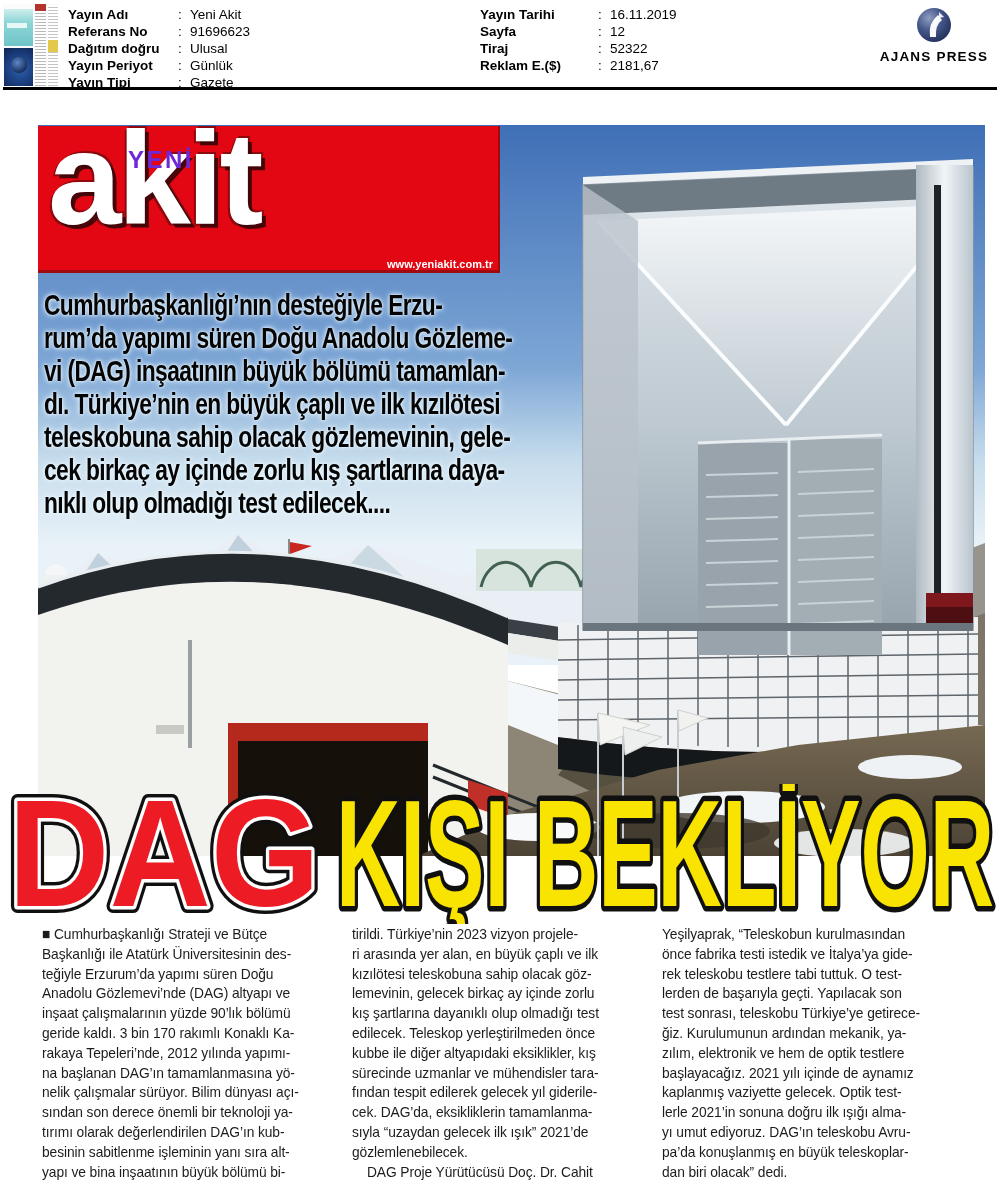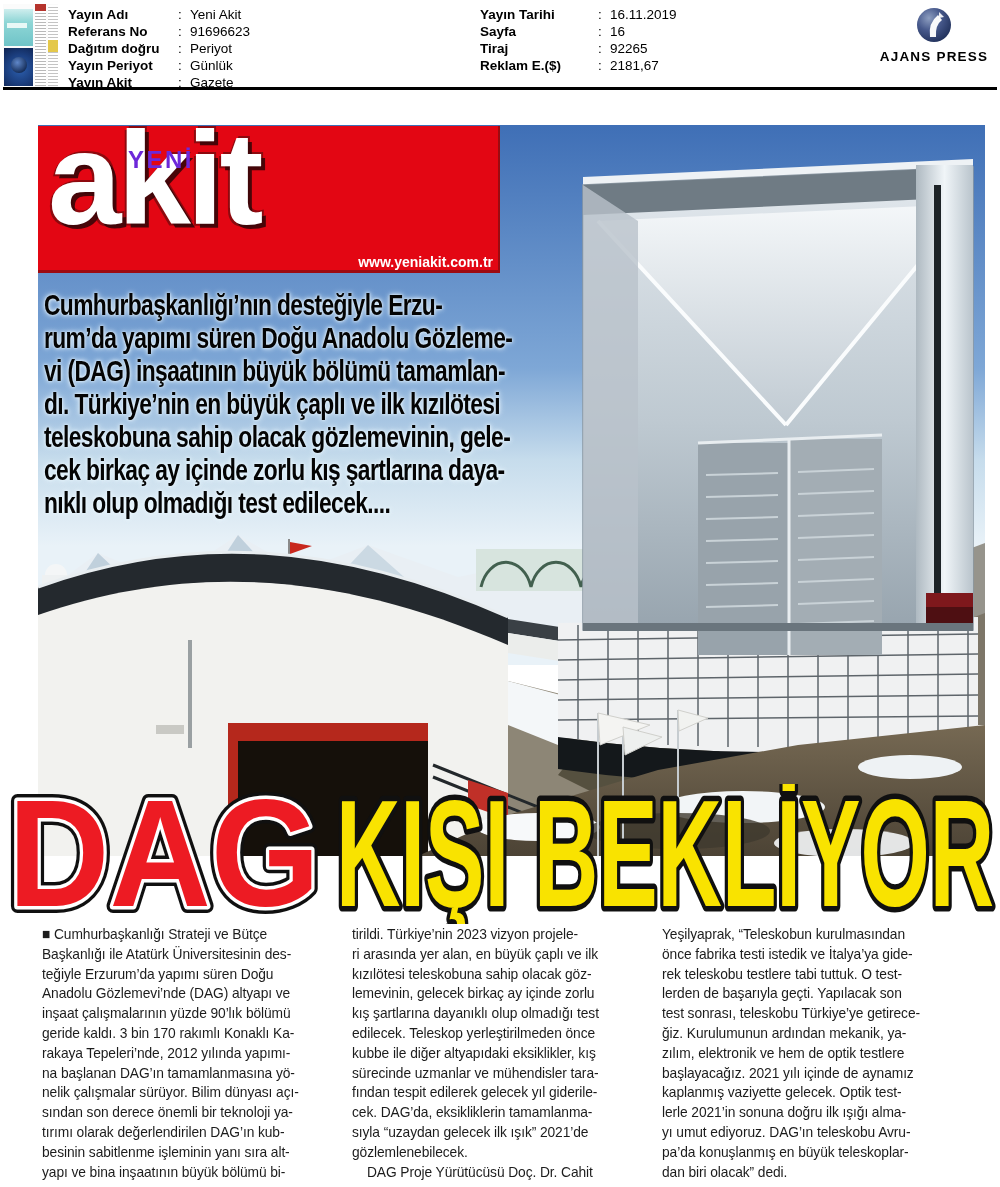--- a/index.html
+++ b/index.html
@@ -40,21 +40,21 @@
   .m-land1{position:absolute;left:28px;top:18px;width:58px;height:34px;border-radius:60% 40% 55% 45%;background:#4c8a3c;opacity:.85;transform:rotate(-12deg);}
   .m-land2{position:absolute;left:42px;top:52px;width:40px;height:48px;border-radius:45% 55% 50% 50%;background:#7ba04f;opacity:.8;transform:rotate(8deg);}
   .m-glare{position:absolute;left:52px;top:88px;width:74px;height:74px;border-radius:50%;
     background:radial-gradient(circle,rgba(255,250,225,.95) 0%,rgba(255,246,210,.55) 40%,rgba(255,246,210,0) 72%);}
   .m-yeni{position:absolute;left:90px;top:20px;font-size:24px;font-weight:bold;color:#6d28d9;letter-spacing:2.5px;z-index:3;}
   .m-date{position:absolute;left:10px;bottom:10px;font-size:15px;font-weight:bold;color:#fff;line-height:16px;z-index:3;
     text-shadow:1px 1px 0 #000;transform:scaleX(.92);transform-origin:left bottom;}
   .m-red{flex:1;height:100%;background:#e30613;position:relative;box-shadow:inset -2px -3px 0 #9d0a10;}
   .m-brand{position:absolute;left:10px;top:-16px;font-size:132px;line-height:1.05;font-weight:bold;color:#ffffff;
     letter-spacing:-4px;text-shadow:4px 4px 0 rgba(55,6,8,.9),-2px 2px 0 rgba(120,10,14,.8),2px -2px 0 rgba(120,10,14,.8);}
-  .m-url{position:absolute;right:7px;bottom:3px;font-size:14px;font-weight:bold;color:#fff;}
+  .m-url{position:absolute;right:7px;bottom:3px;font-size:11px;font-weight:bold;color:#fff;}
 
   
   .intro{position:absolute;left:44px;top:288px;width:560px;
     font-size:30px;font-weight:bold;line-height:33px;color:#040404;white-space:pre;
     letter-spacing:-0.8px;transform:scaleX(.76);transform-origin:left top;
     text-shadow:0 0 3px rgba(235,248,255,.95),0 0 6px rgba(235,248,255,.8),0 0 9px rgba(235,248,255,.6);}
 
   
   .headline{position:absolute;left:0;top:784px;width:1000px;height:140px;}
   .headline text{font-family:"Liberation Sans", sans-serif;font-weight:bold;}
@@ -85,49 +85,49 @@
     <span class="val">Yeni Akit</span>
   </div>
   <div class="frow">
     <span class="lbl">Referans No</span>
     <span class="sep">:</span>
     <span class="val">91696623</span>
   </div>
   <div class="frow">
     <span class="lbl">Dağıtım doğru</span>
     <span class="sep">:</span>
-    <span class="val">Periyot</span>
+    <span class="val">Ulusal</span>
   </div>
   <div class="frow">
     <span class="lbl">Yayın Periyot</span>
     <span class="sep">:</span>
     <span class="val">Günlük</span>
   </div>
   <div class="frow">
-    <span class="lbl">Yayın Akit</span>
+    <span class="lbl">Yayın Tipi</span>
     <span class="sep">:</span>
     <span class="val">Gazete</span>
   </div>
 </div>
 
 <div class="fields right">
   <div class="frow">
     <span class="lbl">Yayın Tarihi</span>
     <span class="sep">:</span>
     <span class="val">16.11.2019</span>
   </div>
   <div class="frow">
     <span class="lbl">Sayfa</span>
     <span class="sep">:</span>
-    <span class="val">16</span>
+    <span class="val">12</span>
   </div>
   <div class="frow">
     <span class="lbl">Tiraj</span>
     <span class="sep">:</span>
-    <span class="val">92265</span>
+    <span class="val">52322</span>
   </div>
   <div class="frow">
     <span class="lbl">Reklam E.($)</span>
     <span class="sep">:</span>
     <span class="val">2181,67</span>
   </div>
 </div>
 
 <div class="agency">
   <svg width="38" height="38" viewBox="0 0 38 38">

